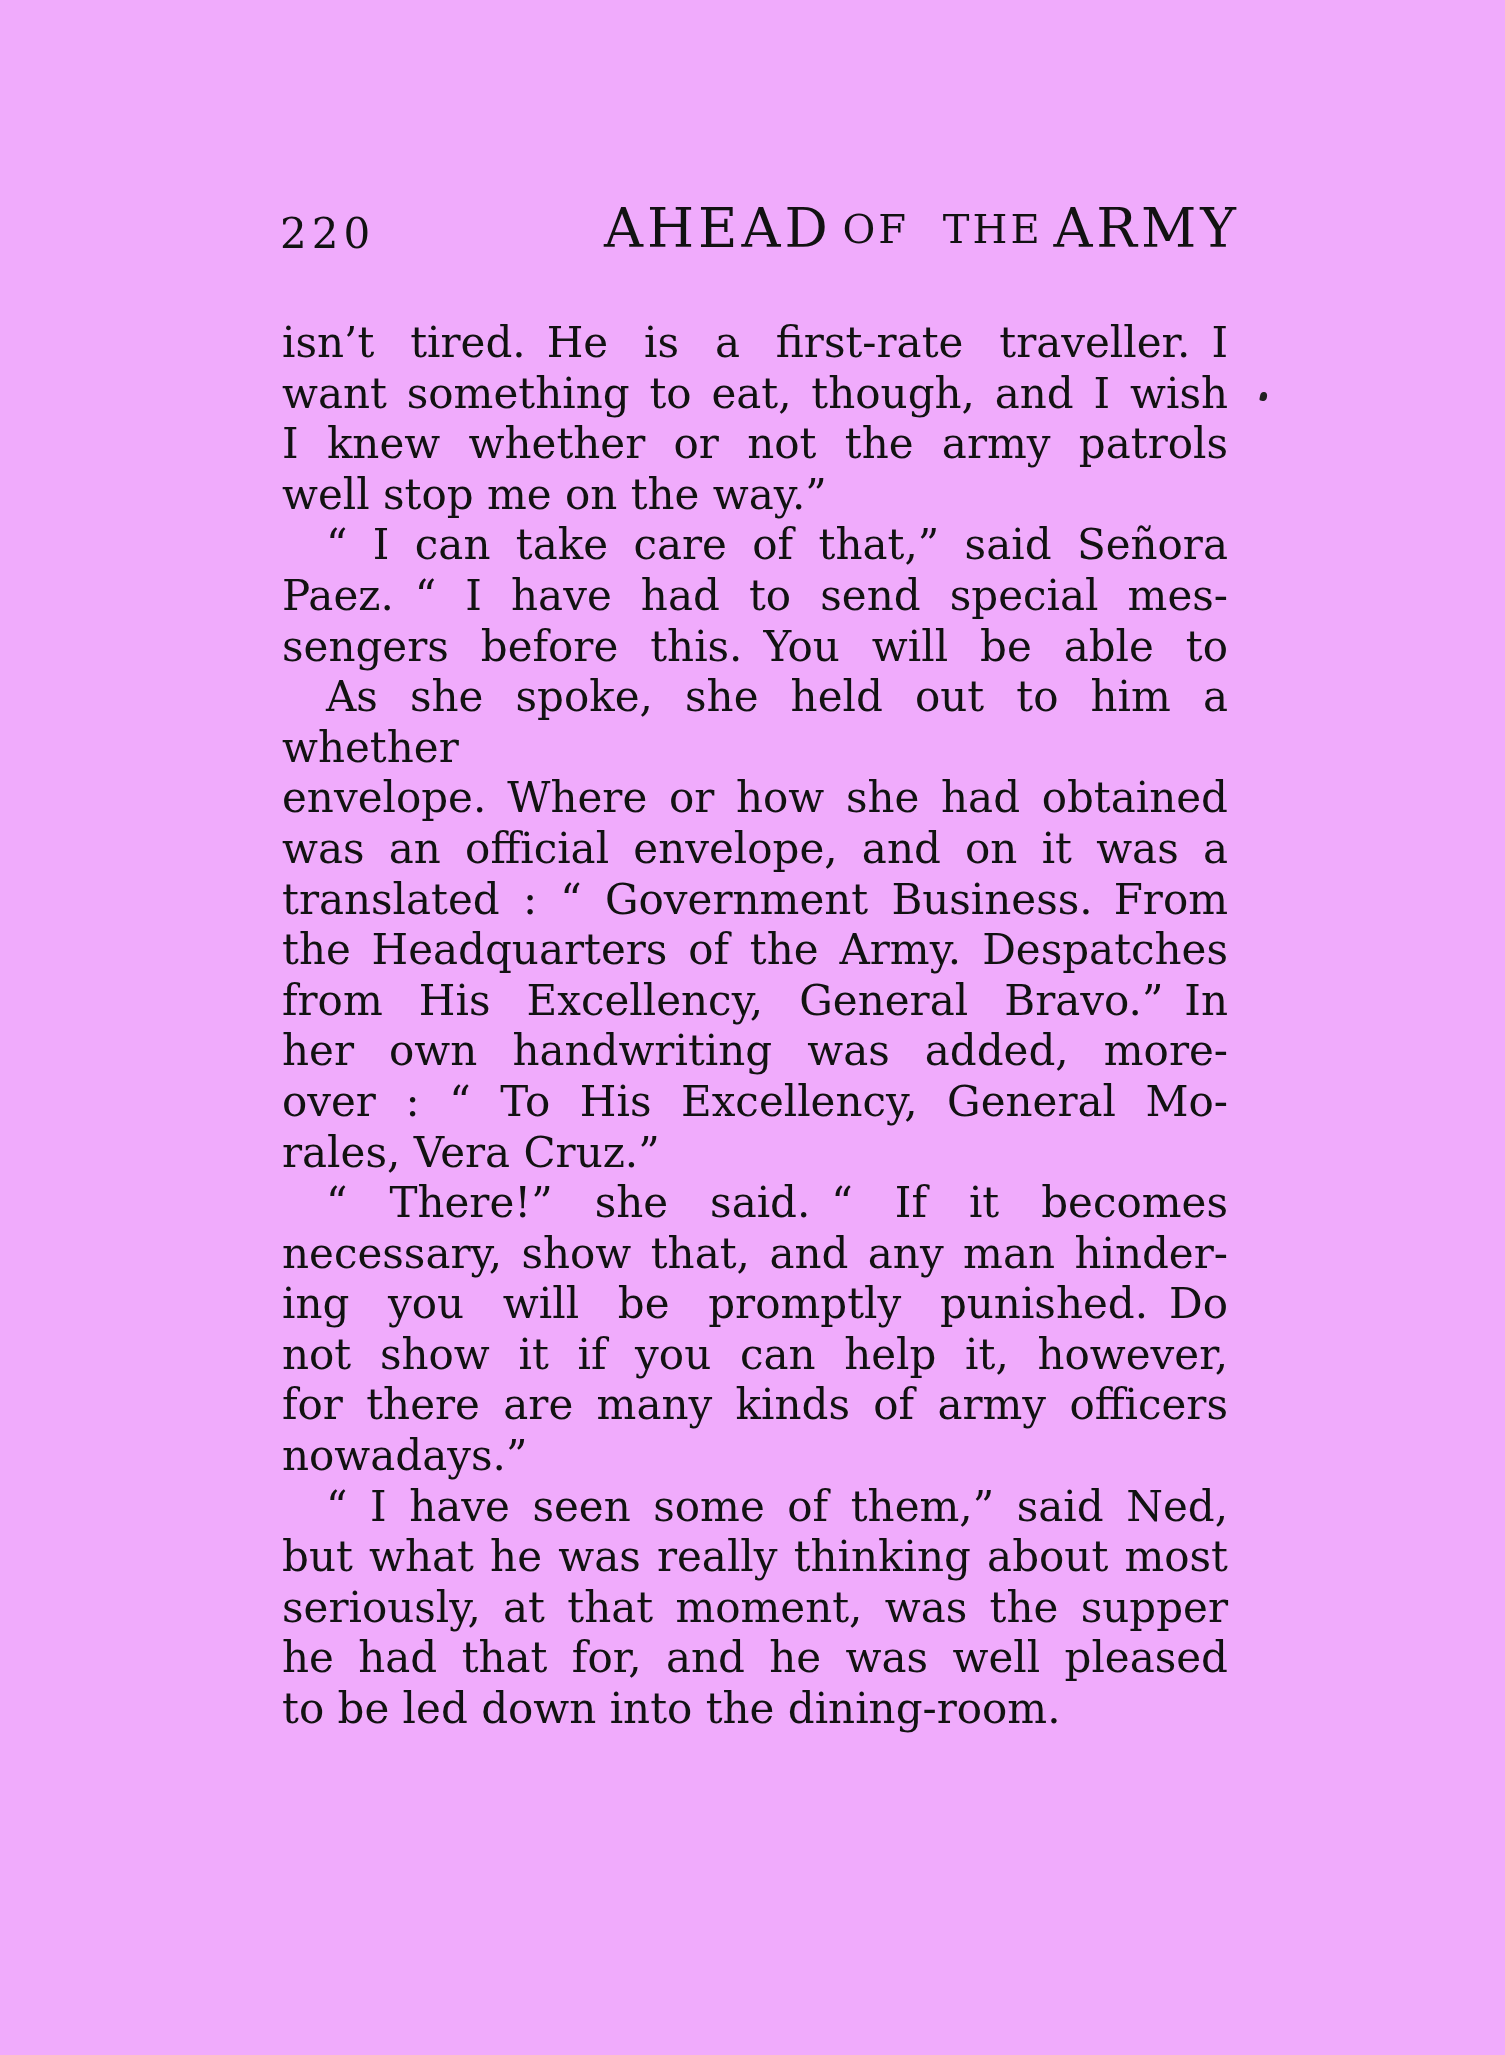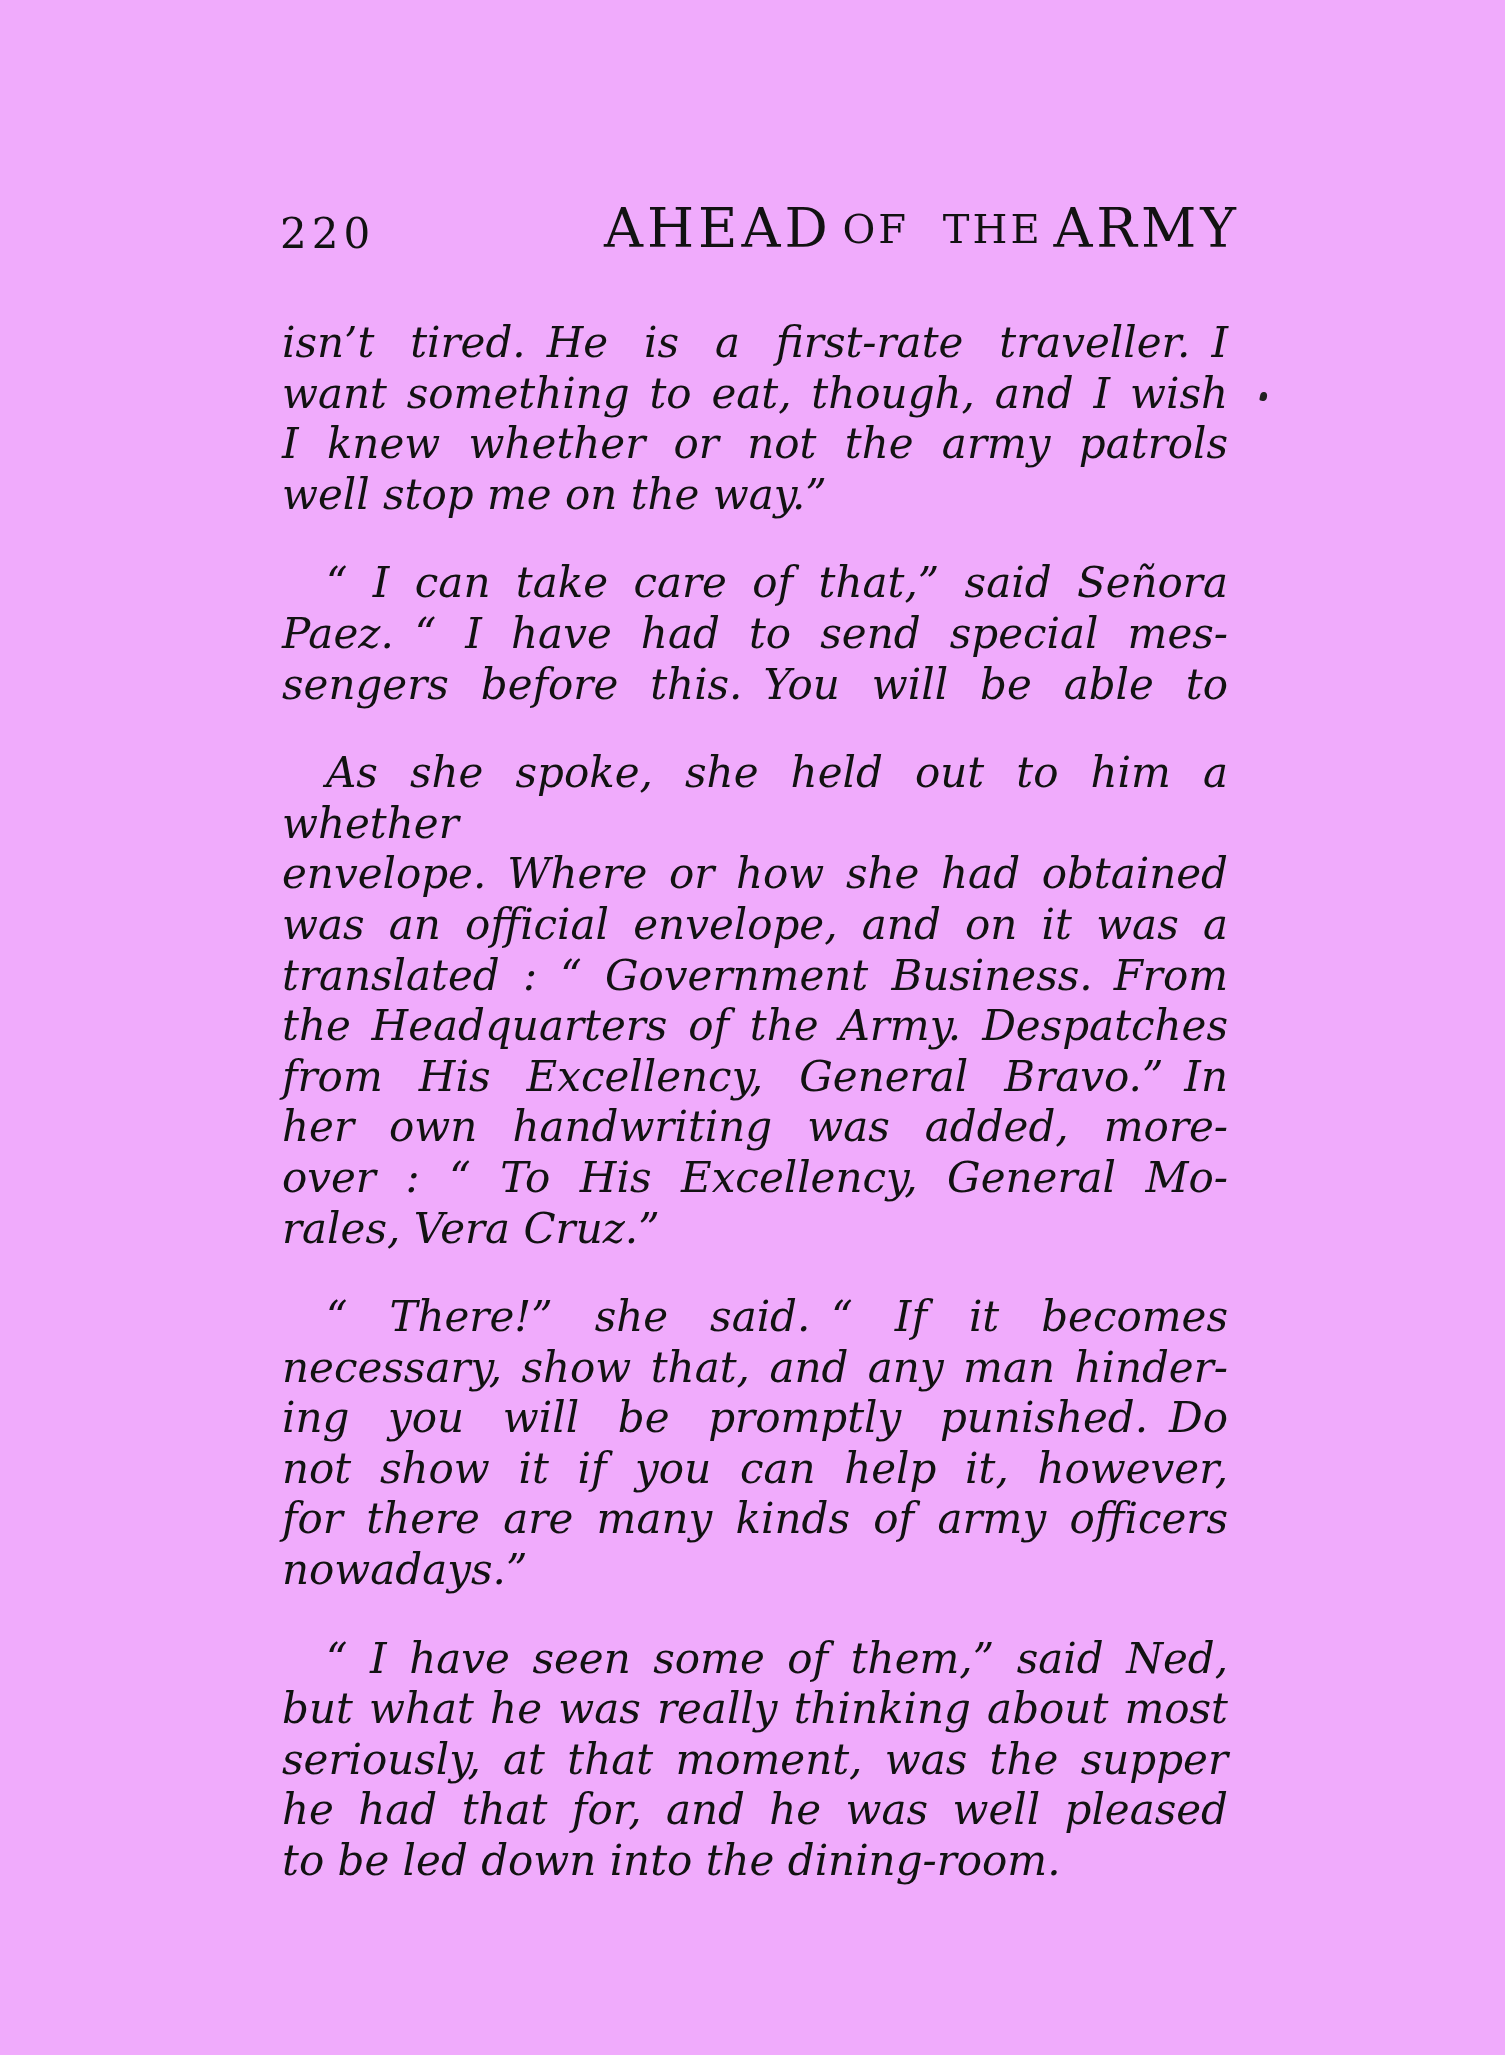--- a/index.html
+++ b/index.html
@@ -44,38 +44,36 @@
     letter-spacing: 3px;
     word-spacing: 18px;
   }
   .body-text {
     position: absolute;
     left: 282px;
     top: 318px;
     width: 946px;
     font-size: 42px;
     line-height: 50.6px;
-    font-style: italic;
   }
   .para {
     margin: 0;
     padding: 0;
   }
   .line {
     text-align: justify;
     text-align-last: justify;
     white-space: normal;
   }
   .line.last {
     text-align: left;
     text-align-last: left;
   }
   .para.indent .line:first-child {
     text-indent: 44px;
-    margin-top: 38px;
   }
   .ink-speck {
     position: absolute;
     left: 1260px;
     top: 392px;
     width: 7px;
     height: 9px;
     background: #222222;
     border-radius: 50% 50% 50% 20%;
     transform: rotate(12deg);

